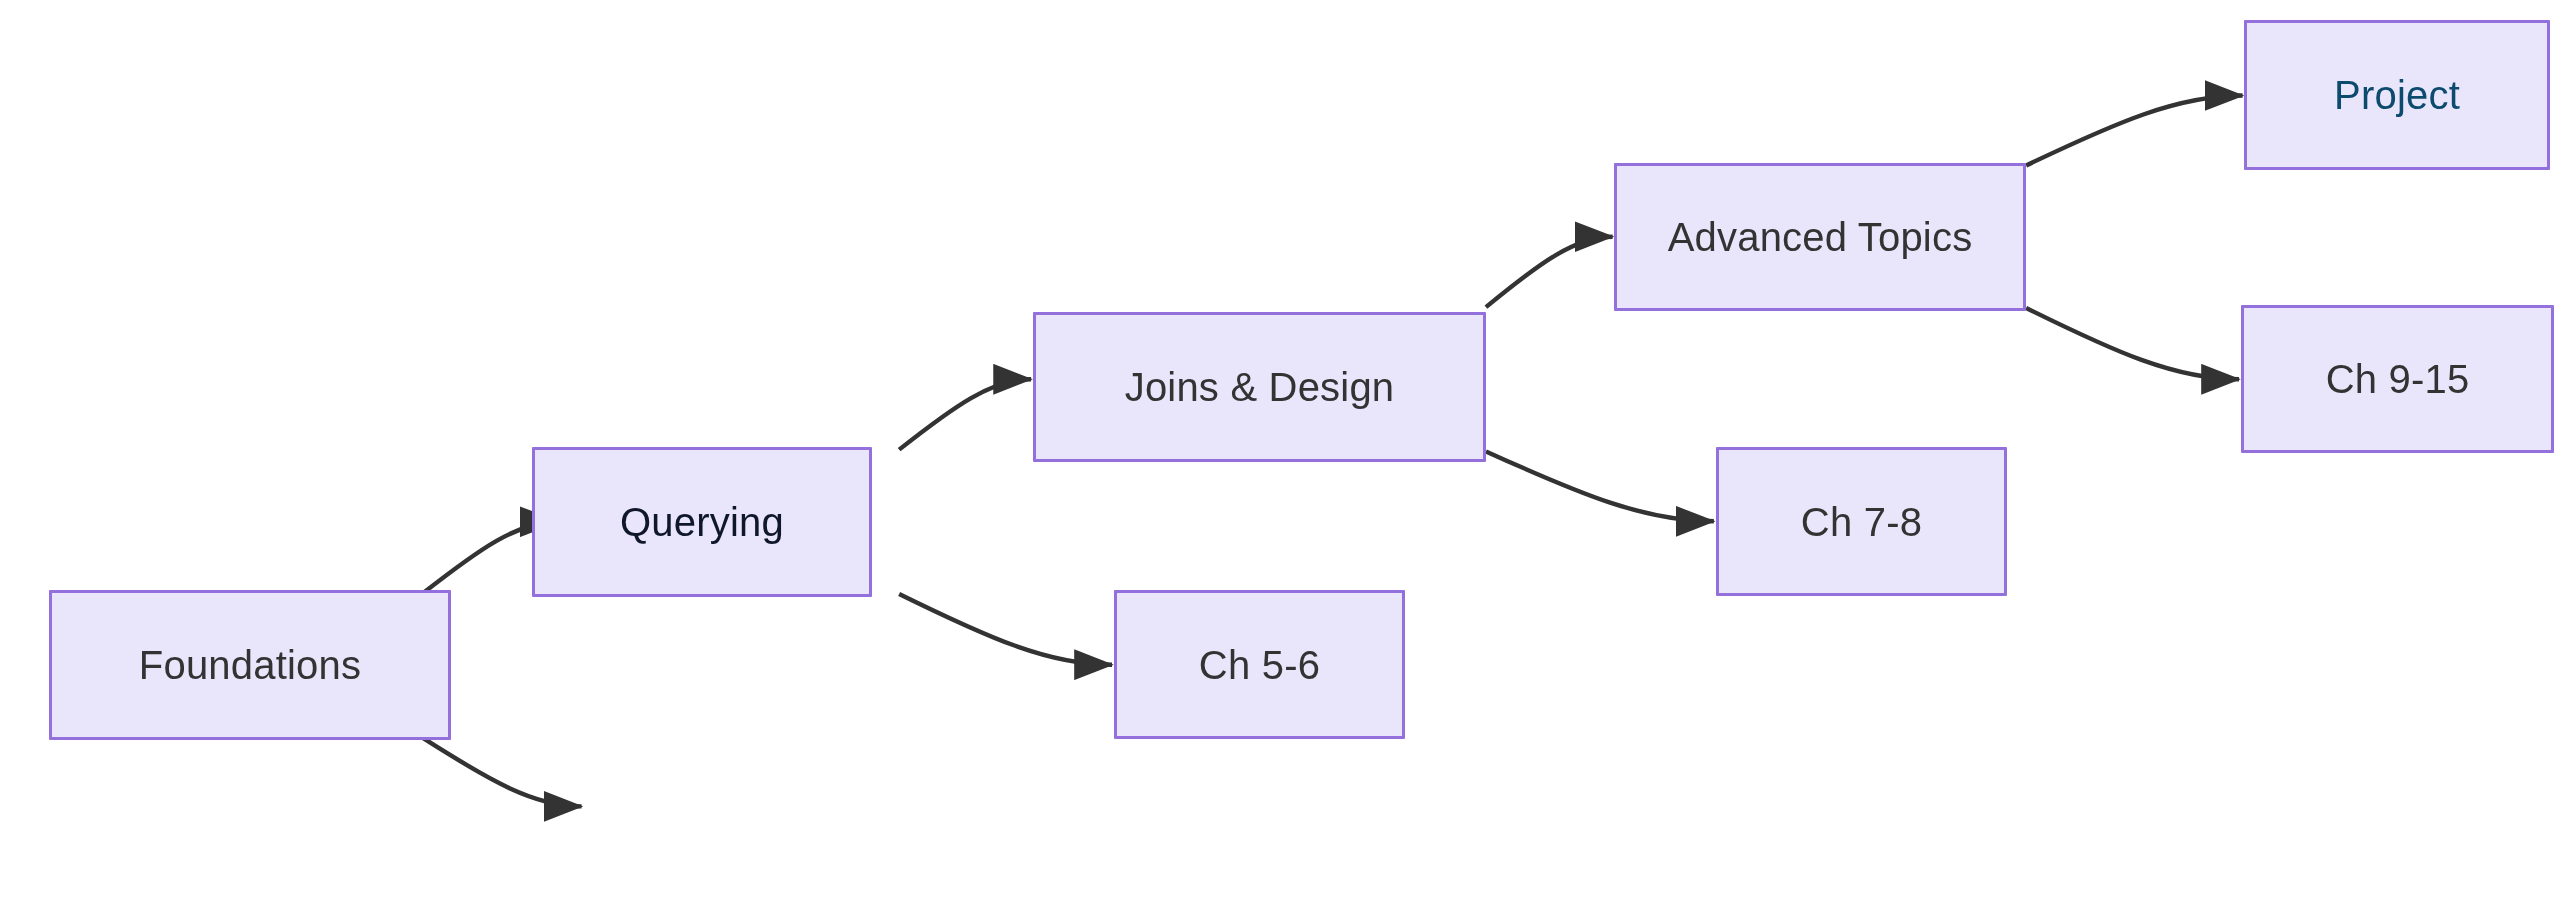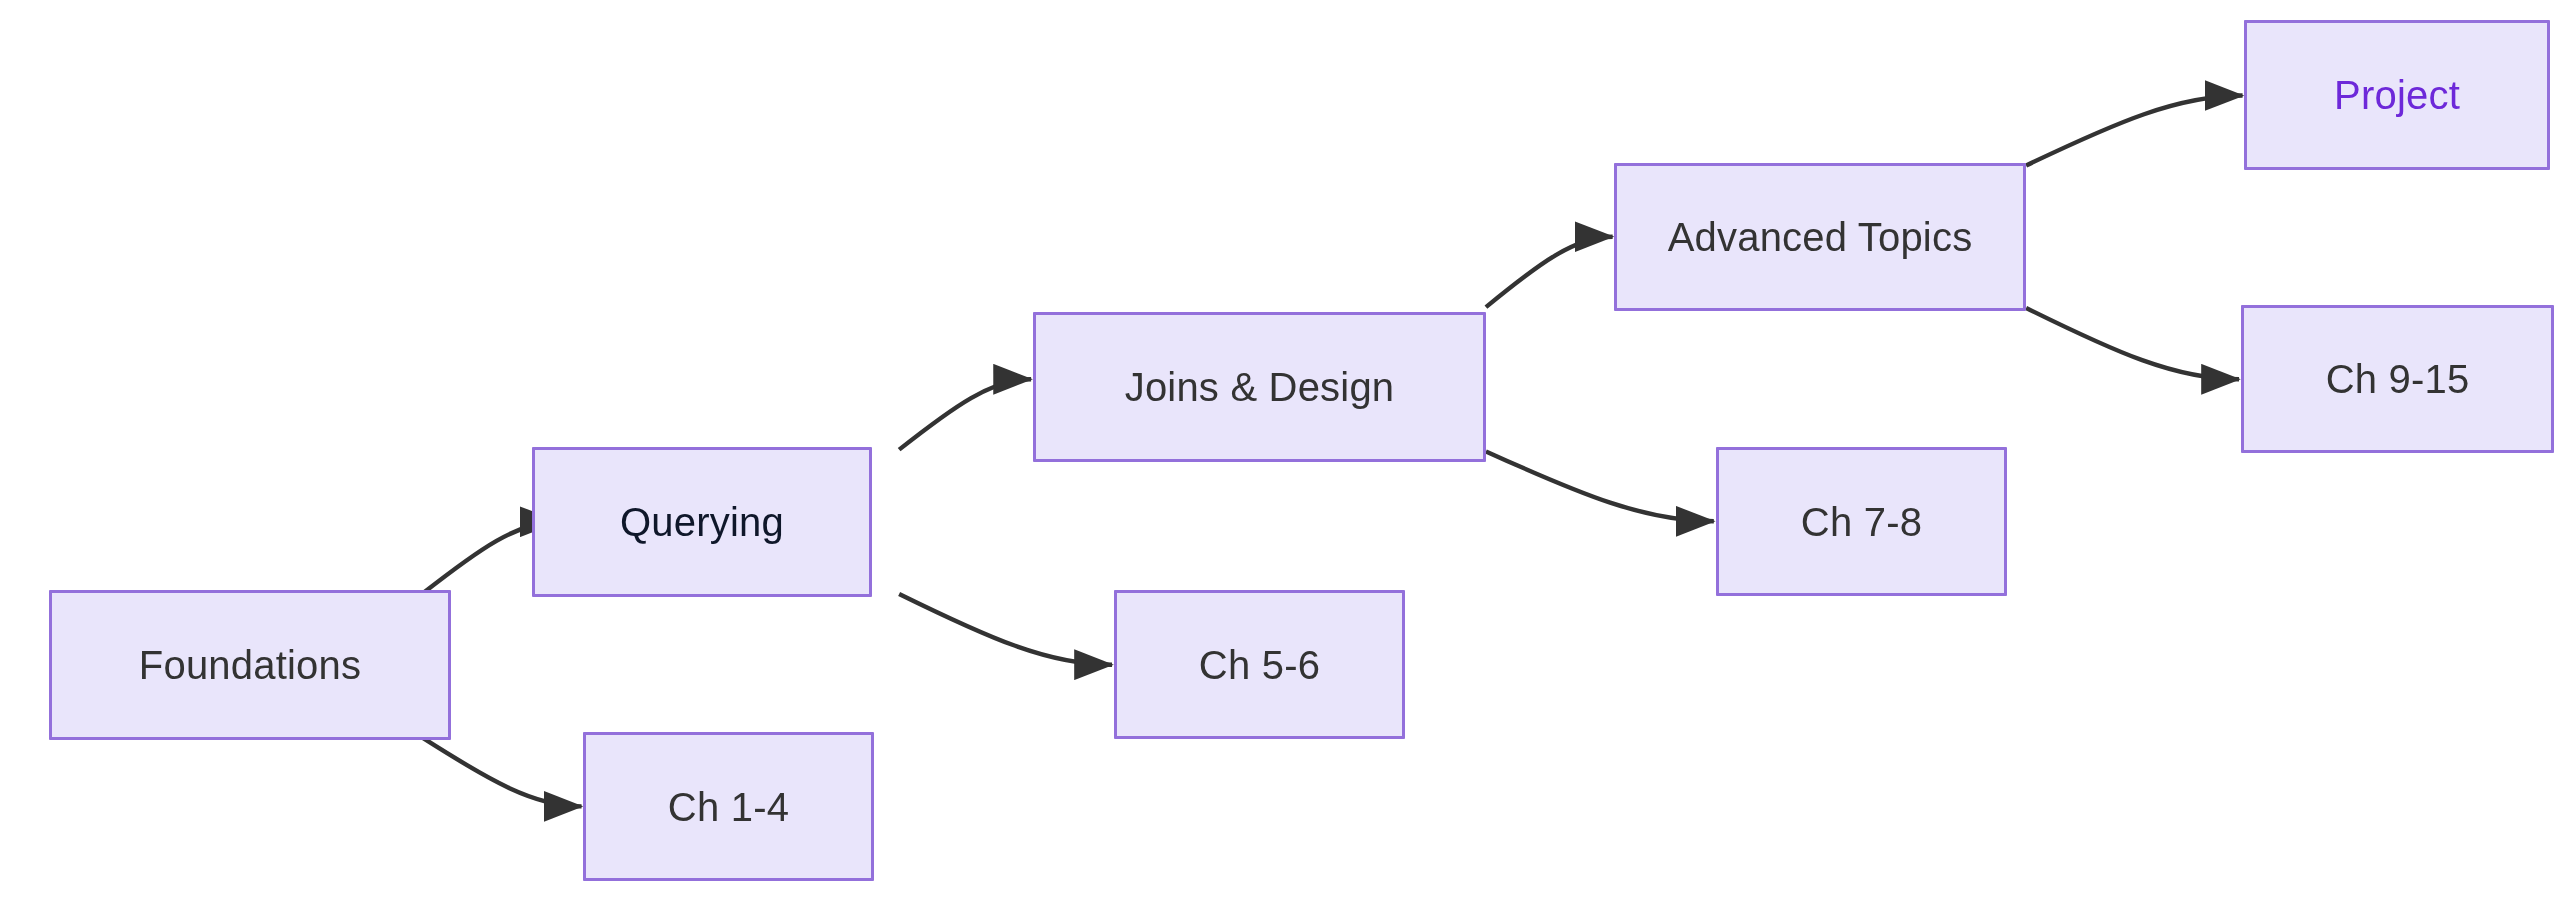--- a/index.html
+++ b/index.html
@@ -67,23 +67,20 @@
         <path d="M 1689 513 C 1797.78 562.29, 1870.3 592.5, 1948 592.5" fill="none" stroke="#333333" stroke-width="5" stroke-linecap="butt" marker-end="url(#arrowhead)"></path>
         <path d="M 2303 188 C 2406.32 138.71, 2475.2 108.5, 2549 108.5" fill="none" stroke="#333333" stroke-width="5" stroke-linecap="butt" marker-end="url(#arrowhead)"></path>
         <path d="M 2303 350 C 2404.64 400.22, 2472.4 431, 2545 431" fill="none" stroke="#333333" stroke-width="5" stroke-linecap="butt" marker-end="url(#arrowhead)"></path>
       </g>
   </svg>
 
   <div class="node" style="left: 21px; top: 590px; width: 402px; height: 150px; background: rgb(233, 229, 251); border-color: rgb(147, 112, 219); color: rgb(51, 51, 51); margin-left: 28px;">
     <span class="node-label">Foundations</span>
   </div>
 
-  <div class="node" style="left: 583px; top: 732px; width: 291px; height: 149px; background: rgb(233, 229, 251); border-color: rgb(147, 112, 219); color: rgb(51, 51, 51);">
-    <span class="node-label">Ch 1-4</span>
-  </div>
 
   <div class="node" style="left: 532px; top: 447px; width: 340px; height: 150px; background: rgb(233, 229, 251); border-color: rgb(147, 112, 219); color: #0f172a;">
     <span class="node-label">Querying</span>
   </div>
 
   <div class="node" style="left: 1114px; top: 590px; width: 291px; height: 149px; background: rgb(233, 229, 251); border-color: rgb(147, 112, 219); color: rgb(51, 51, 51);">
     <span class="node-label">Ch 5-6</span>
   </div>
 
   <div class="node" style="left: 1033px; top: 304px; width: 453px; height: 150px; background: rgb(233, 229, 251); border-color: rgb(147, 112, 219); color: rgb(51, 51, 51); margin-top: 8px;">
@@ -91,21 +88,21 @@
   </div>
 
   <div class="node" style="left: 1716px; top: 447px; width: 291px; height: 149px; background: rgb(233, 229, 251); border-color: rgb(147, 112, 219); color: rgb(51, 51, 51);">
     <span class="node-label">Ch 7-8</span>
   </div>
 
   <div class="node" style="left: 1614px; top: 163px; width: 412px; height: 148px; background: rgb(233, 229, 251); border-color: rgb(147, 112, 219); color: rgb(51, 51, 51);">
     <span class="node-label">Advanced Topics</span>
   </div>
 
-  <div class="node" style="left: 2244px; top: 20px; width: 306px; height: 150px; background: rgb(233, 229, 251); border-color: rgb(147, 112, 219); color: #6d28d9;">
+  <div class="node" style="left: 2244px; top: 20px; width: 306px; height: 150px; background: rgb(233, 229, 251); border-color: rgb(147, 112, 219); color: #0c4a6e;">
     <span class="node-label">Project</span>
   </div>
 
   <div class="node" style="left: 2241px; top: 305px; width: 313px; height: 148px; background: rgb(233, 229, 251); border-color: rgb(147, 112, 219); color: rgb(51, 51, 51);">
     <span class="node-label">Ch 9-15</span>
   </div>
 
 </div>
 
 

